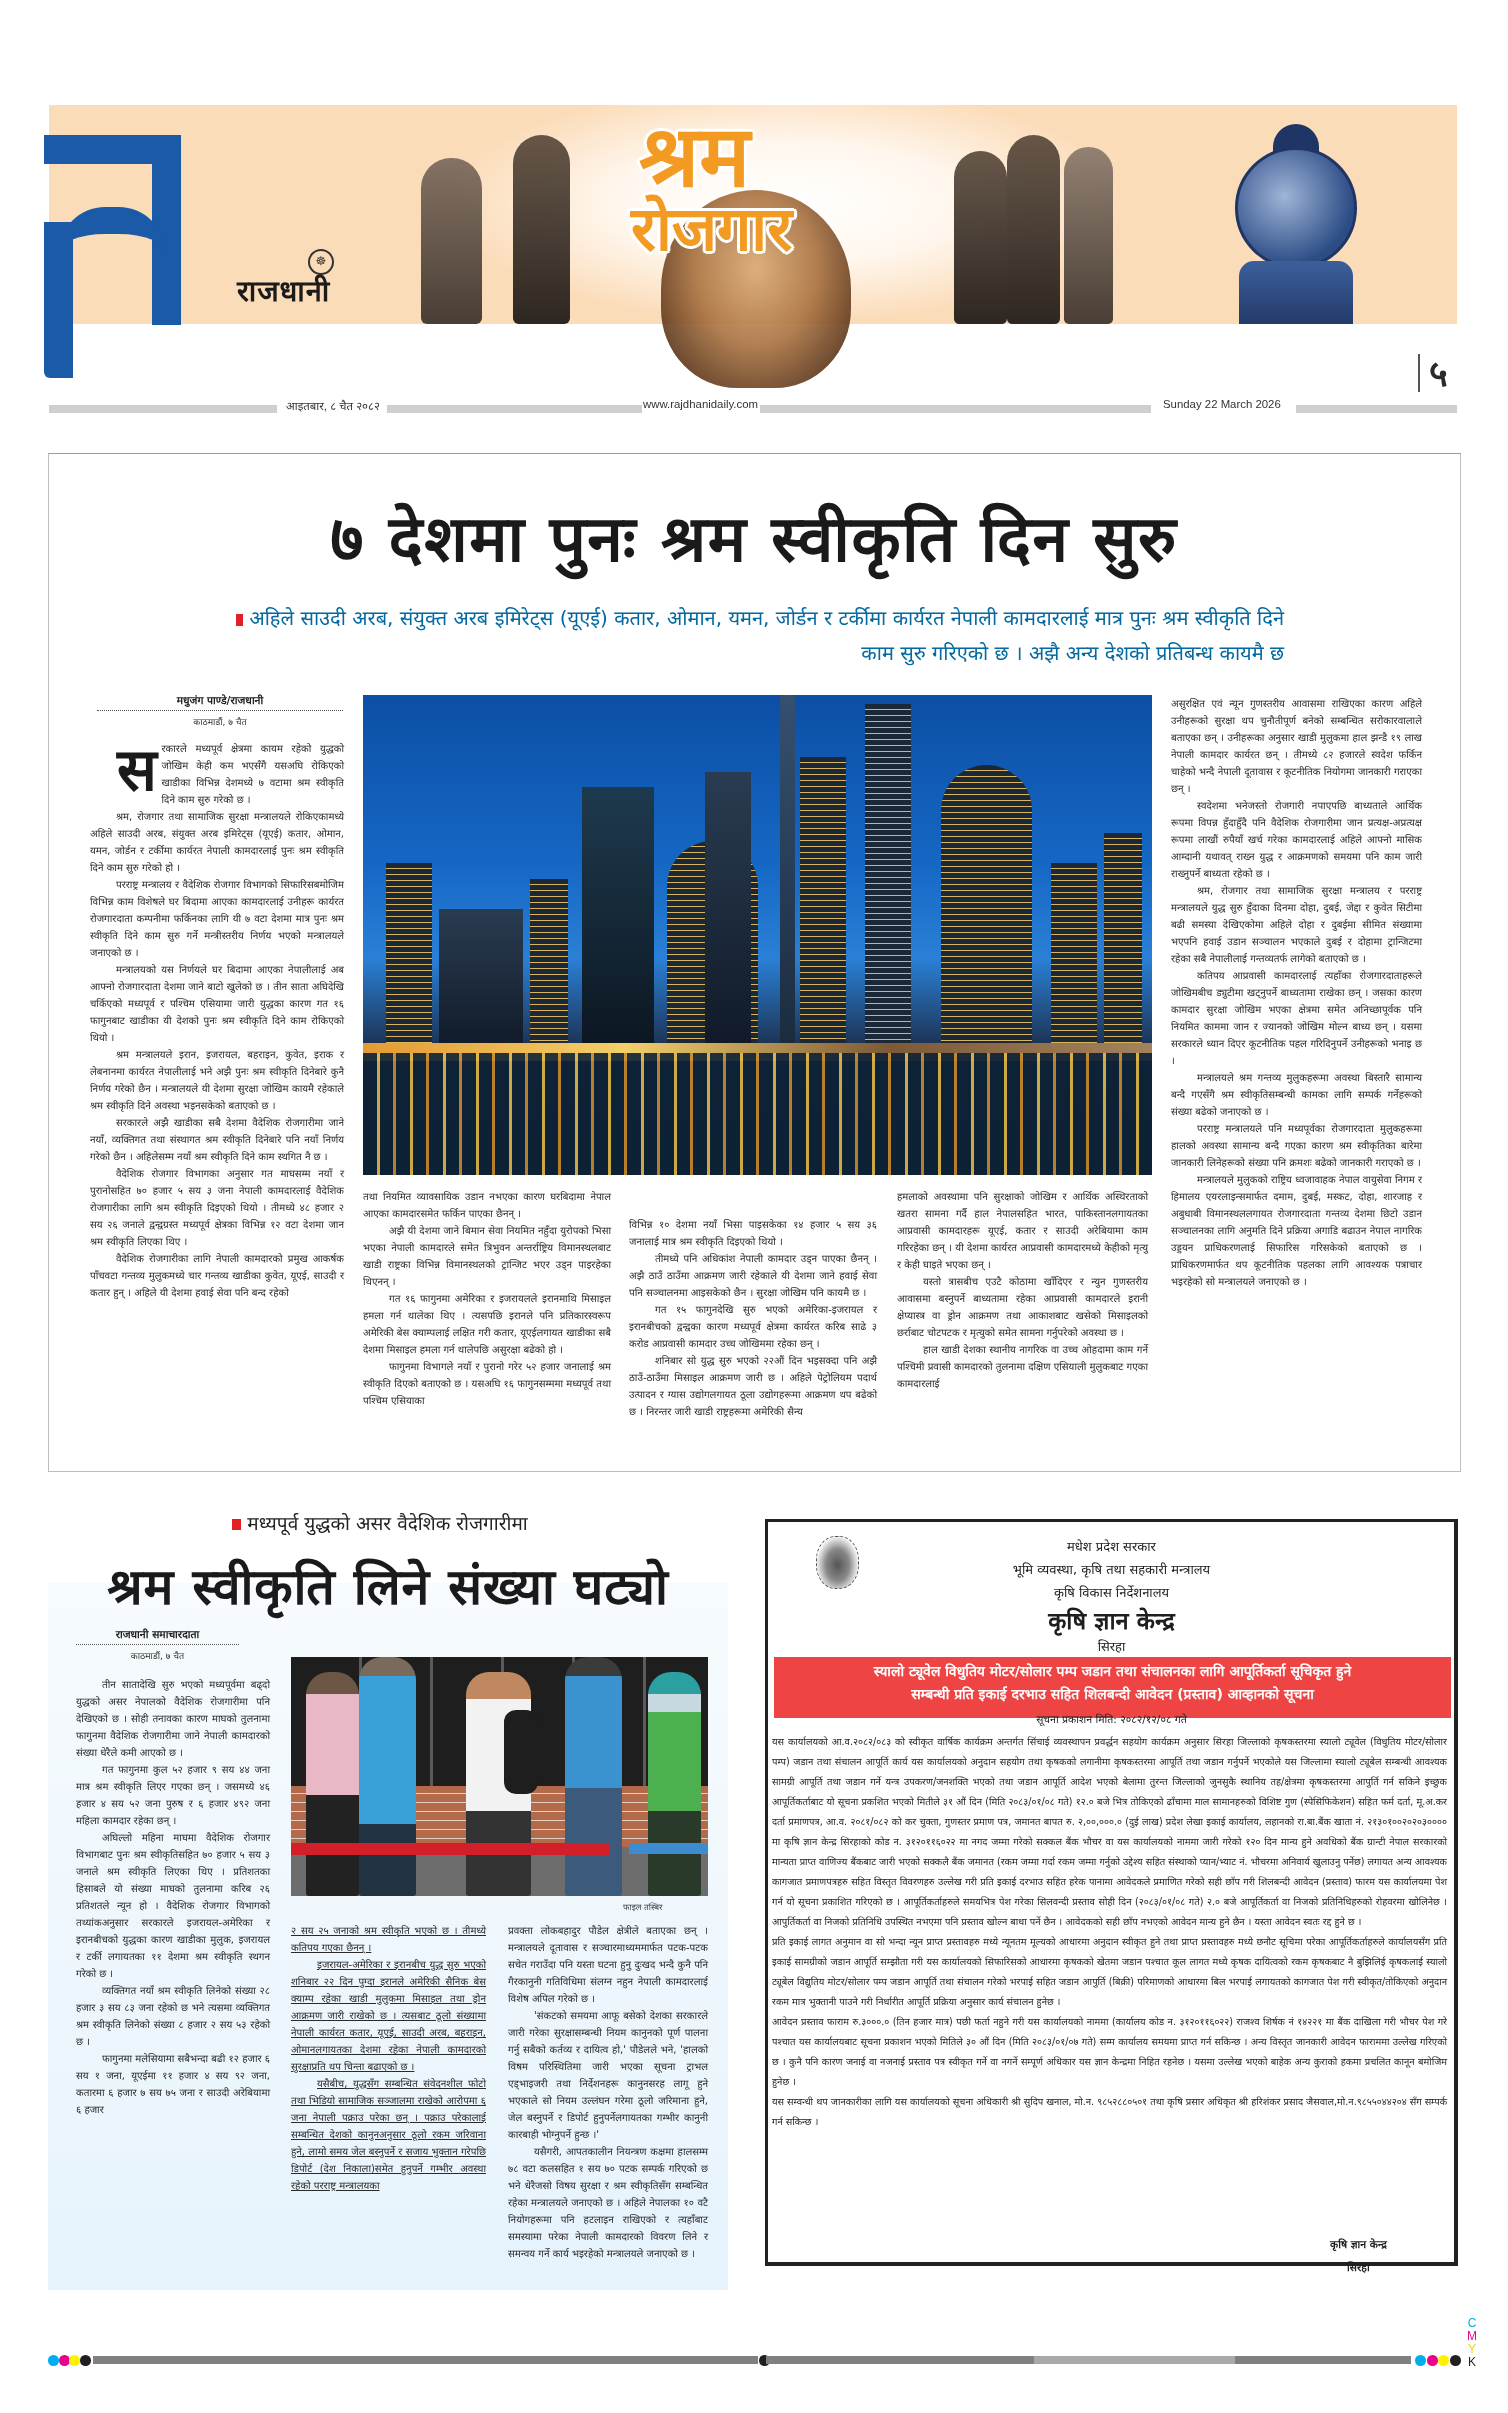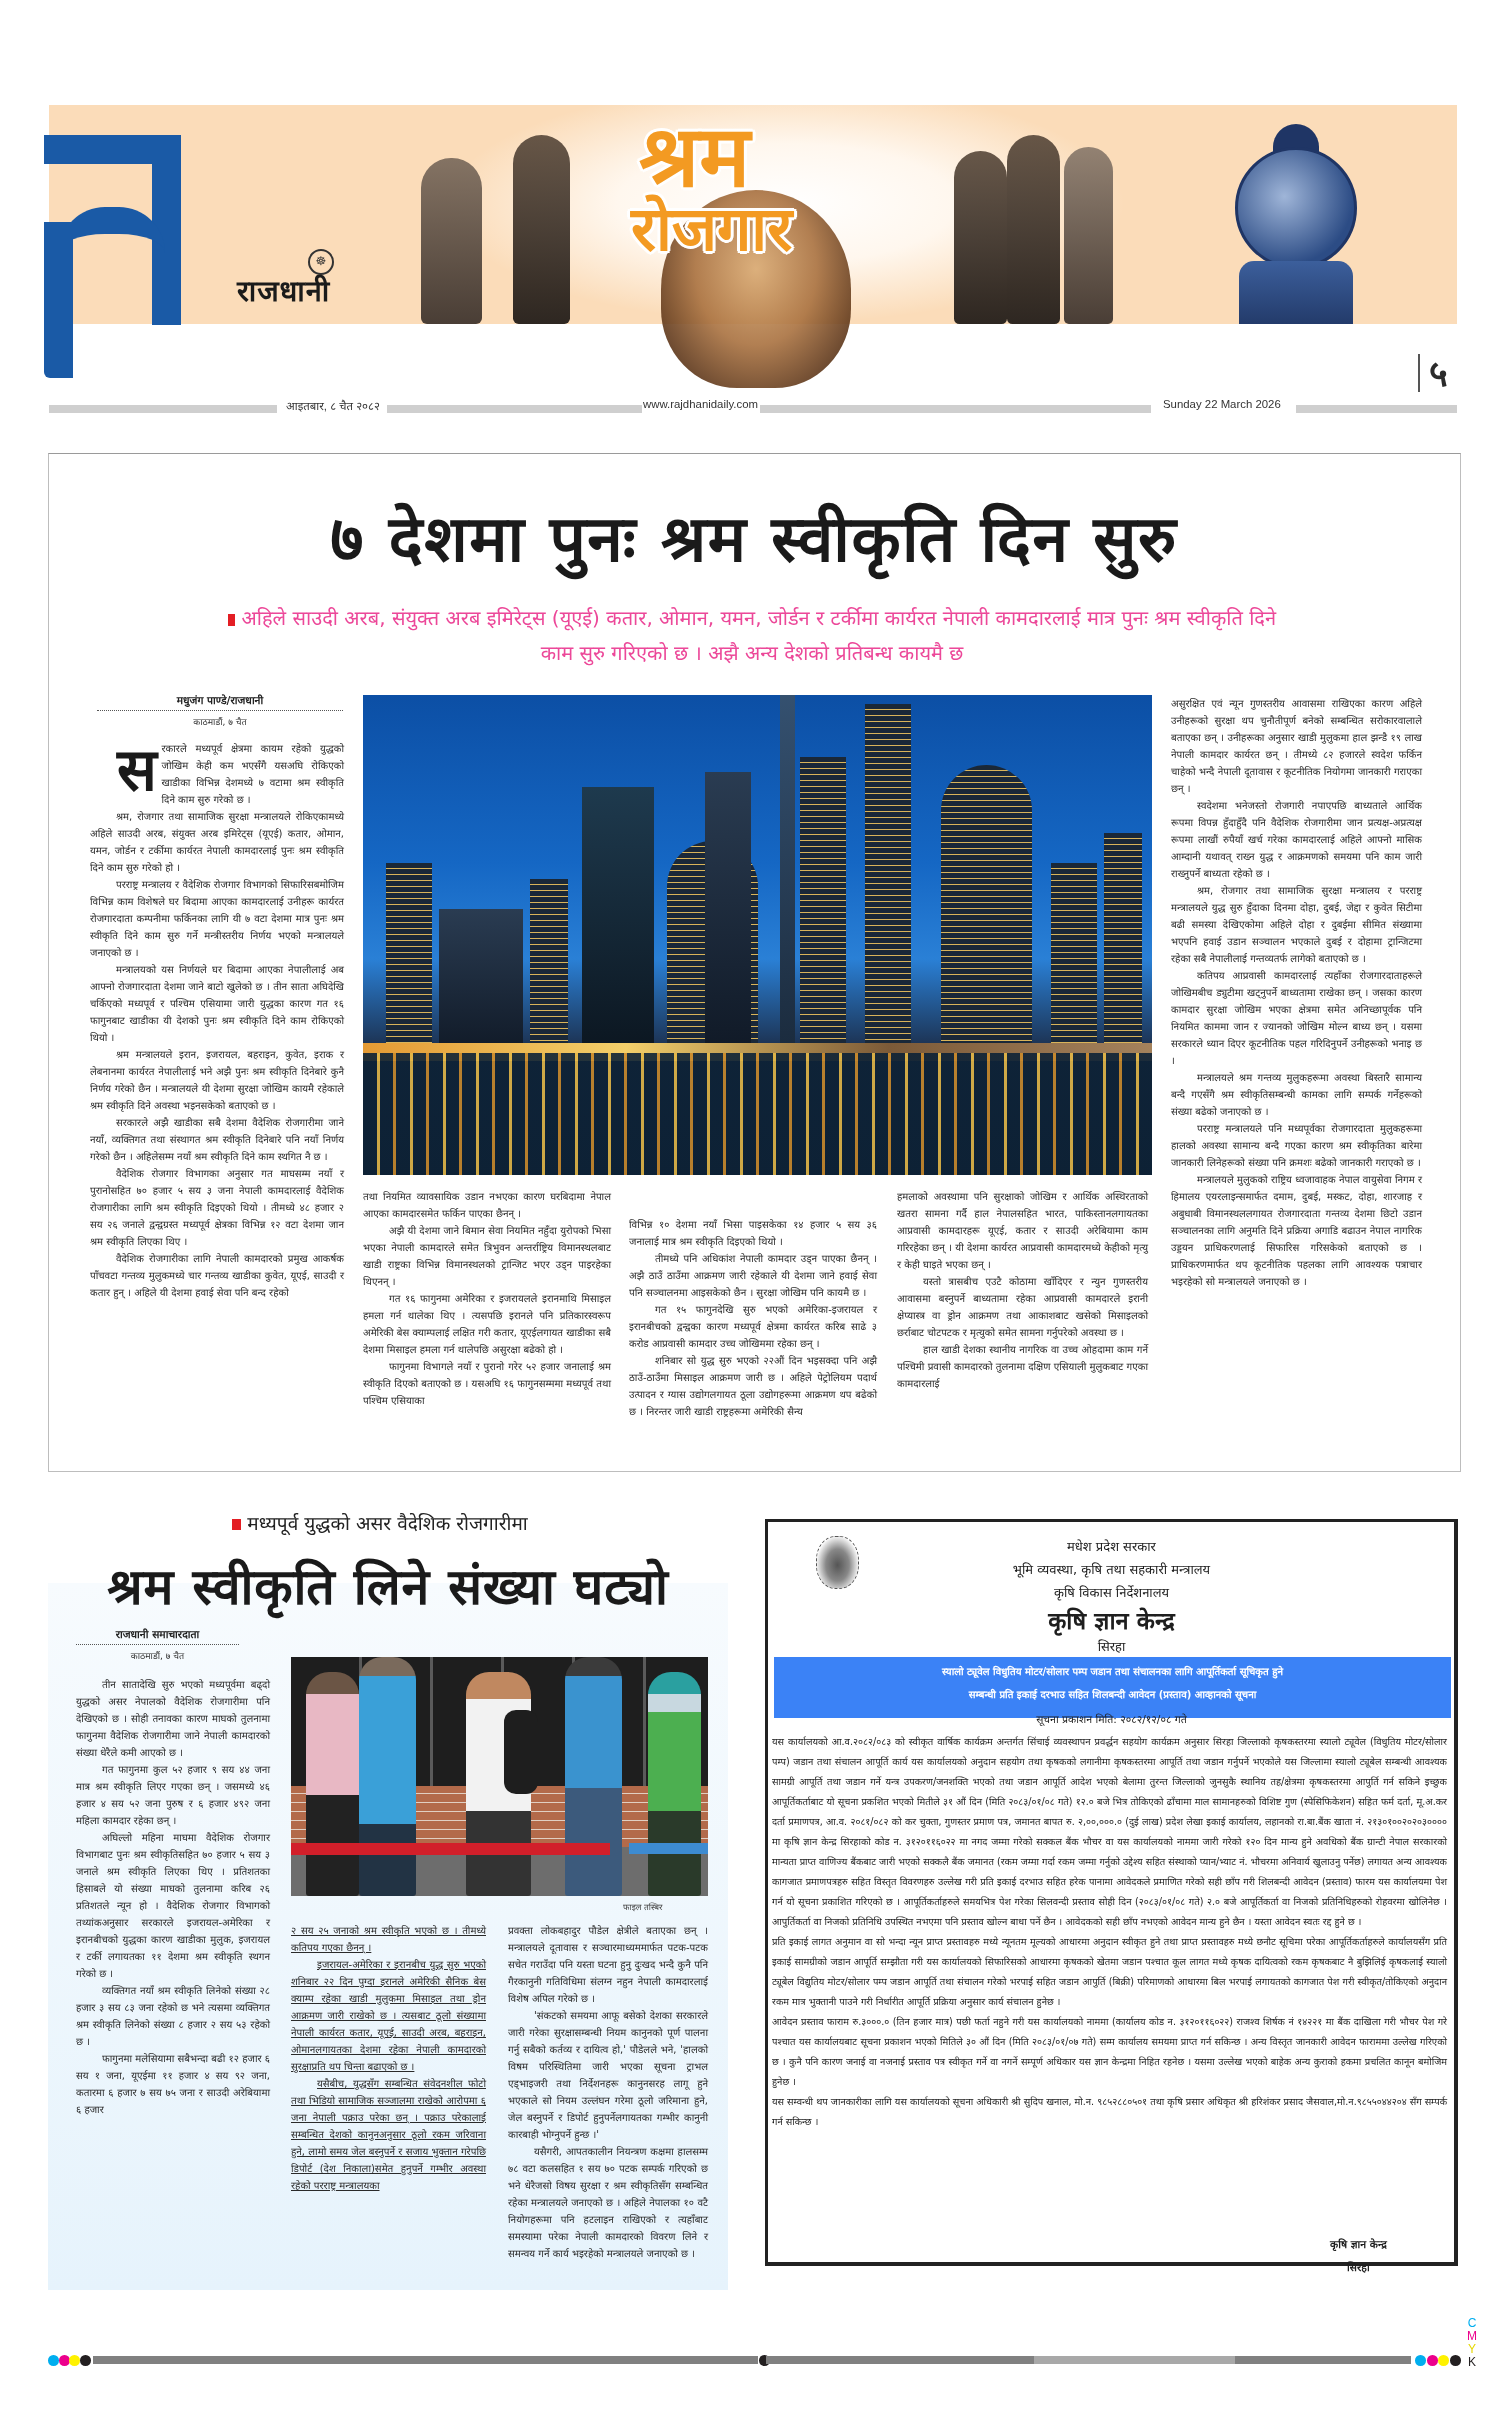--- a/index.html
+++ b/index.html
@@ -33,21 +33,21 @@
   .page-num-rule { position: absolute; left: 1418px; top: 354px; width: 1.5px; height: 38px; background: #555; }
   .page-num { position: absolute; left: 1429px; top: 348px; font-family: "DejaVu Sans", sans-serif; font-weight: bold; font-size: 36px; color: #2b2b2b; }
 
   .dateline { position: absolute; left: 49px; top: 405px; width: 1408px; height: 9px; }
   .dateline .rule { position: absolute; top: 0; height: 7.6px; background: #cfcfcf; }
   .dateline .txt { position: absolute; top: -6.8px; font-family: "Liberation Sans", sans-serif; font-size: 11.4px; color: #333; white-space: nowrap; }
 
   
   .main-box { position: absolute; left: 48px; top: 453px; width: 1413px; height: 1019px; border: 1.5px solid #bdbdbd; border-top-color:#9a9a9a; }
   .headline { position: absolute; left: 0; width: 100%; top: 493px; text-align: center; font-family: "DejaVu Sans", sans-serif; font-weight: bold; font-size: 64px; color: #1a1a1a; letter-spacing: 1.5px; }
-  .deck { position: absolute; left: 220px; width: 1064px; top: 601px; text-align: center; font-family: "DejaVu Sans", sans-serif; font-size: 20px; line-height: 35px; color: #ec4899; }
+  .deck { position: absolute; left: 220px; width: 1064px; top: 601px; text-align: right; font-family: "DejaVu Sans", sans-serif; font-size: 20px; line-height: 35px; color: #0369a1; }
   .bullet-red { display: inline-block; width: 7.6px; height: 12px; background: #e31e24; margin-right: 6px; vertical-align: middle; }
 
   .byline { position: absolute; font-family: "DejaVu Sans", sans-serif; text-align: center; }
   .byline .name { font-weight: bold; font-size: 10.6px; color: #222; padding-bottom: 3px; border-bottom: 0.8px dotted #555; }
   .byline .place { font-size: 9px; color: #333; padding-top: 3.8px; }
 
   .col { position: absolute; font-family: "DejaVu Sans", sans-serif; font-size: 10px; line-height: 17px; color: #2a2a2a; text-align: justify; }
   .col p { text-indent: 26px; }
   .col p.noindent { text-indent: 0; }
   .dropcap { float: left; font-size: 59px; line-height: 53px; font-weight: bold; color: #1a1a1a; margin: 3px 4.6px 0 27px; }
@@ -72,22 +72,22 @@
   .queue-img .rope { position:absolute; left:0; width: 319px; top: 186px; height: 12px; background: #d21f2a; }
   .queue-img .rope2 { position:absolute; left:338px; right:0; top: 186px; height: 10.6px; background: #3d8bd1; }
   .person { position:absolute; border-radius: 23px 23px 3px 3px; }
   .caption { position: absolute; left: 623px; top: 1901px; font-family: "DejaVu Sans", sans-serif; font-size: 8.4px; color: #444; }
 
   
   .notice { position: absolute; left: 765px; top: 1519px; width: 693px; height: 747px; border: 3px solid #222; border-right-width: 4.6px; border-bottom-width: 4.6px; background: #fff; }
   .notice-emblem { position: absolute; left: 816px; top: 1536px; width: 43px; height: 53px; border: 1.5px dashed #555; border-radius: 45%;
     background: radial-gradient(ellipse at 50% 55%, #555 0%, #888 40%, #fff 75%); }
   .notice-hdr { position: absolute; left: 765px; width: 693px; text-align: center; font-family: "DejaVu Sans", sans-serif; color: #1e1e1e; }
-  .notice-banner { position: absolute; left: 774px; top: 1657px; width: 677px; height: 61px; background: #3b82f6; color: #fff; text-align: center;
-    font-family: "DejaVu Sans", sans-serif; font-weight: bold; font-size: 10px; line-height: 23px; padding-top: 3px; }
+  .notice-banner { position: absolute; left: 774px; top: 1657px; width: 677px; height: 61px; background: #ef4444; color: #fff; text-align: center;
+    font-family: "DejaVu Sans", sans-serif; font-weight: bold; font-size: 14px; line-height: 23px; padding-top: 3px; }
   .notice-body { position: absolute; left: 772px; top: 1719px; width: 675px; font-family: "DejaVu Sans", sans-serif; font-size: 9.6px; line-height: 20px; color: #1e1e1e; text-align: justify; }
   .notice-body p { margin: 0; }
   .notice-sign { position: absolute; left: 1330px; top: 2233px; text-align: center; font-family: "DejaVu Sans", sans-serif; font-size: 10.6px; line-height: 23px; color: #1e1e1e; font-weight: bold; }
 
   
   .footer-rule { position: absolute; top: 2356px; height: 7.6px; background: #808080; }
   .dot { position: absolute; width: 10.6px; height: 10.6px; border-radius: 50%; top: 2355px; }
   .cmyk { position: absolute; left: 1467px; top: 2317px; font-family: "Liberation Sans", sans-serif; font-size: 12px; line-height: 13px; text-align: center; }
 </style>
 </head>

